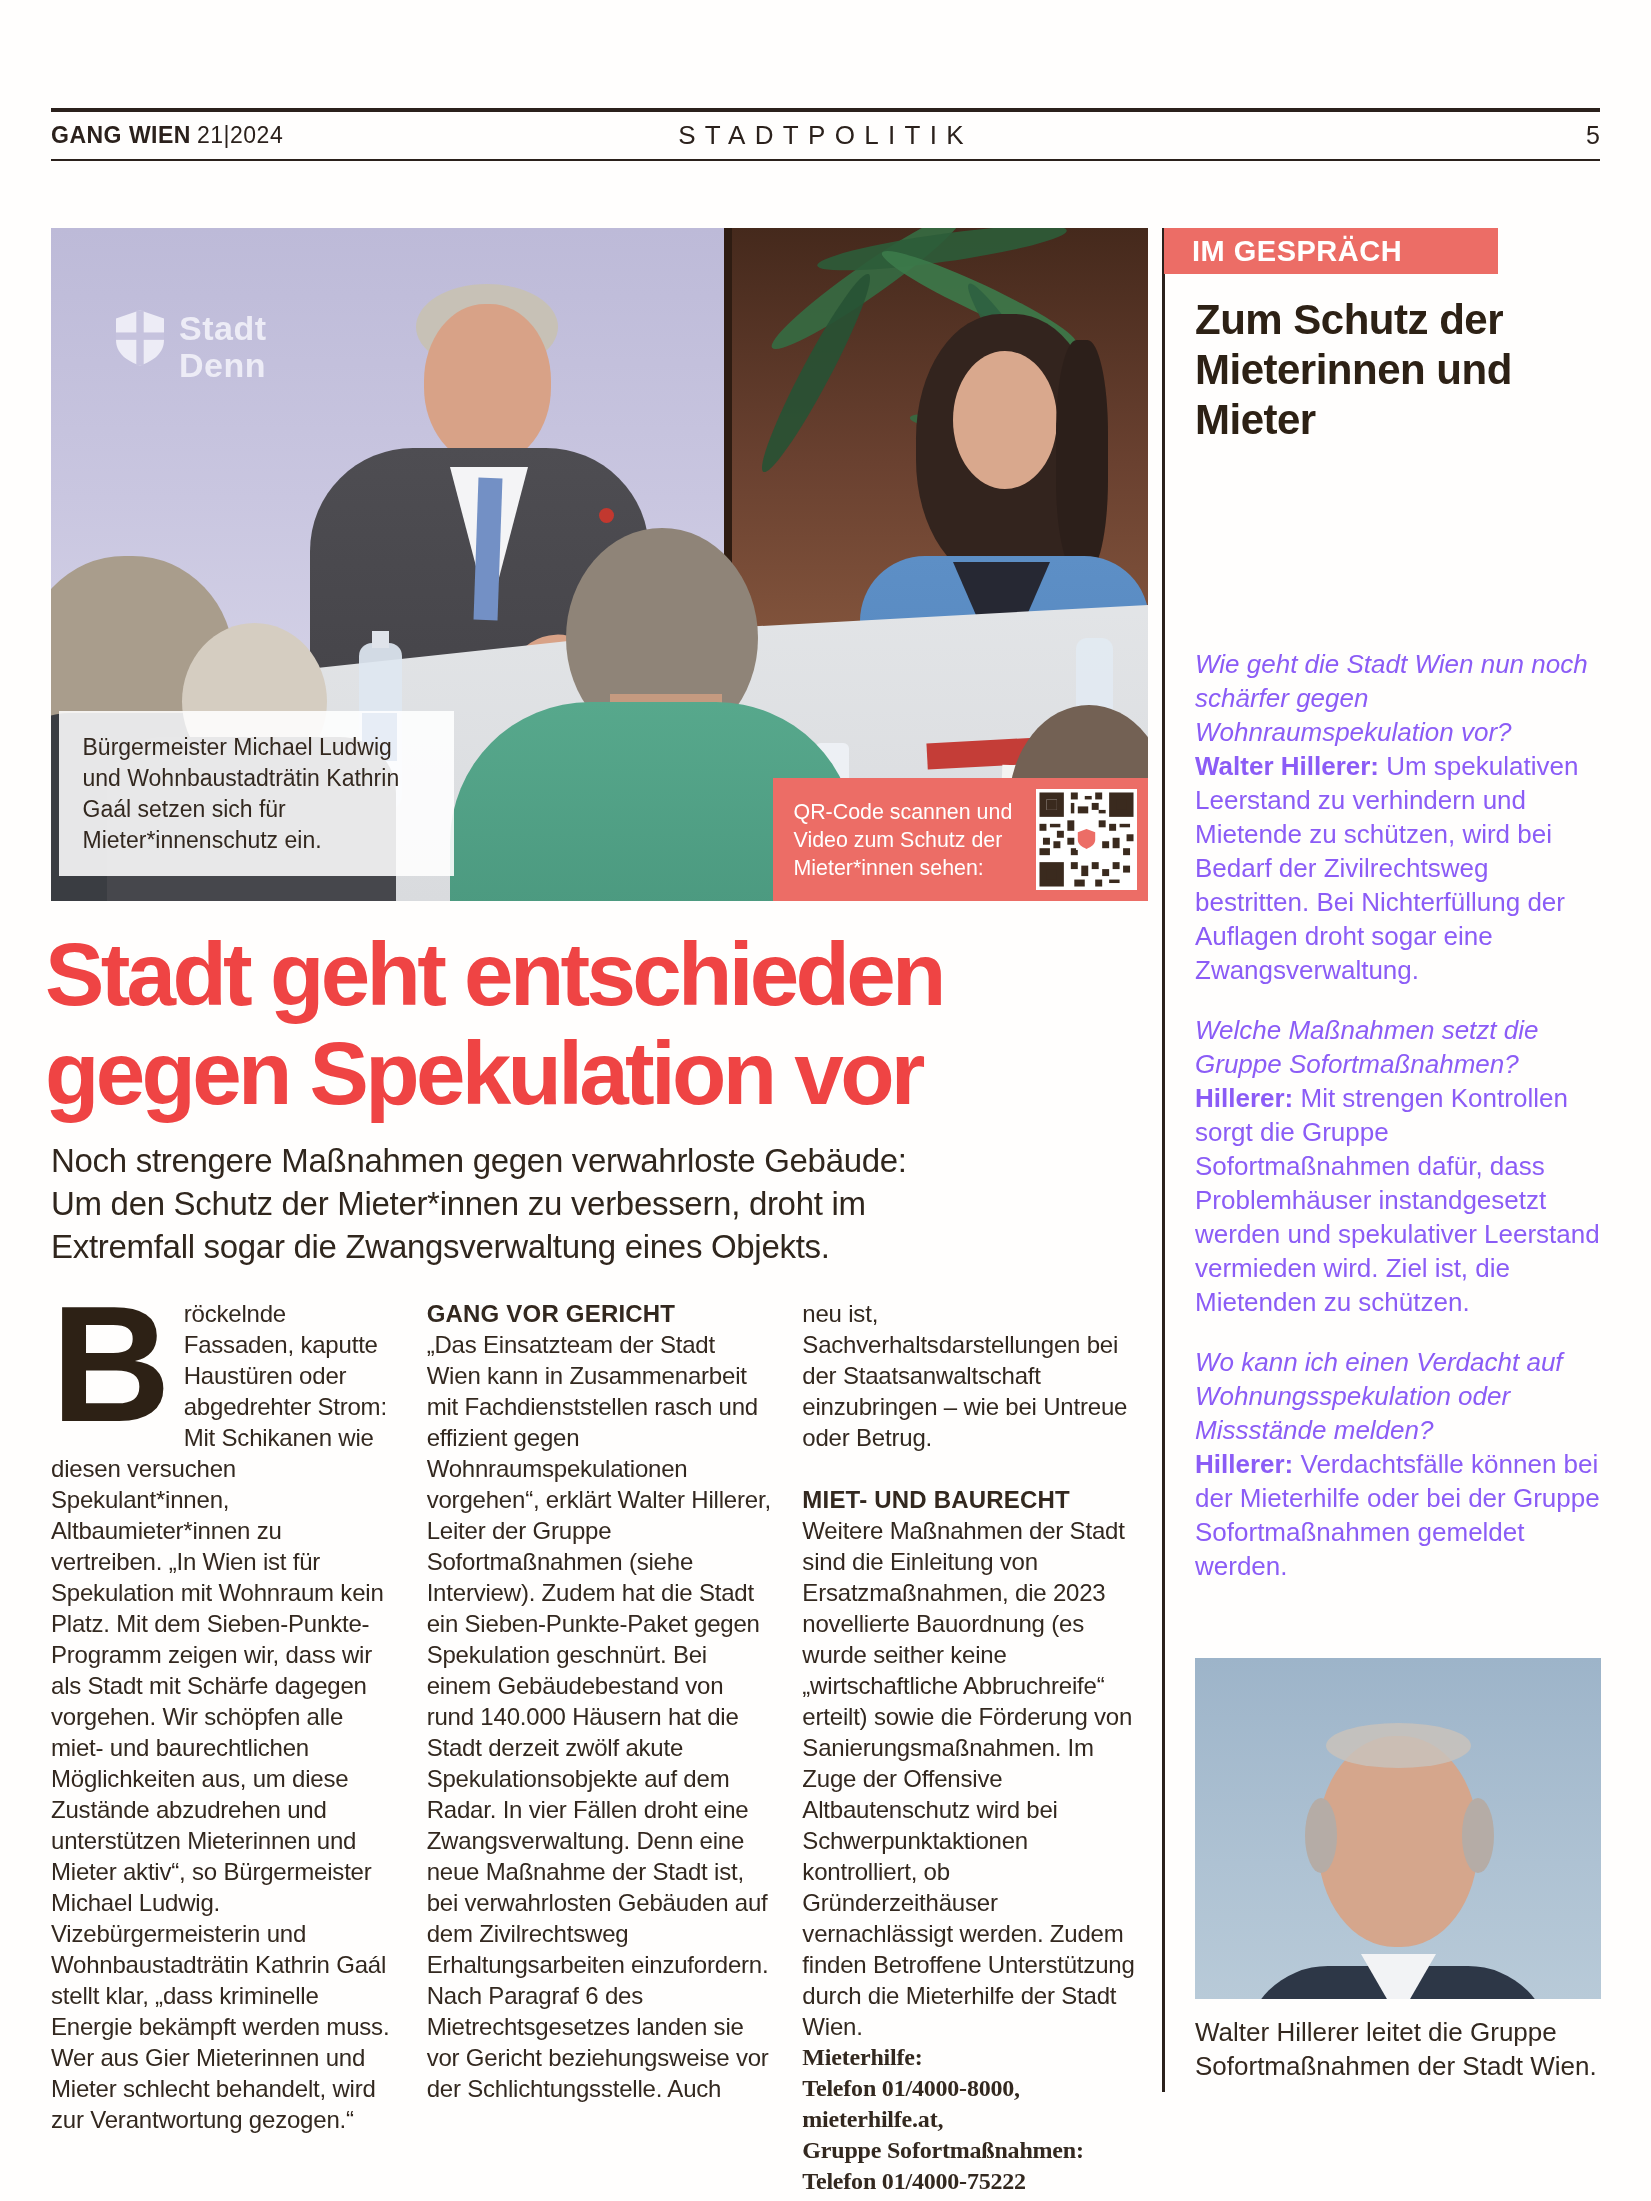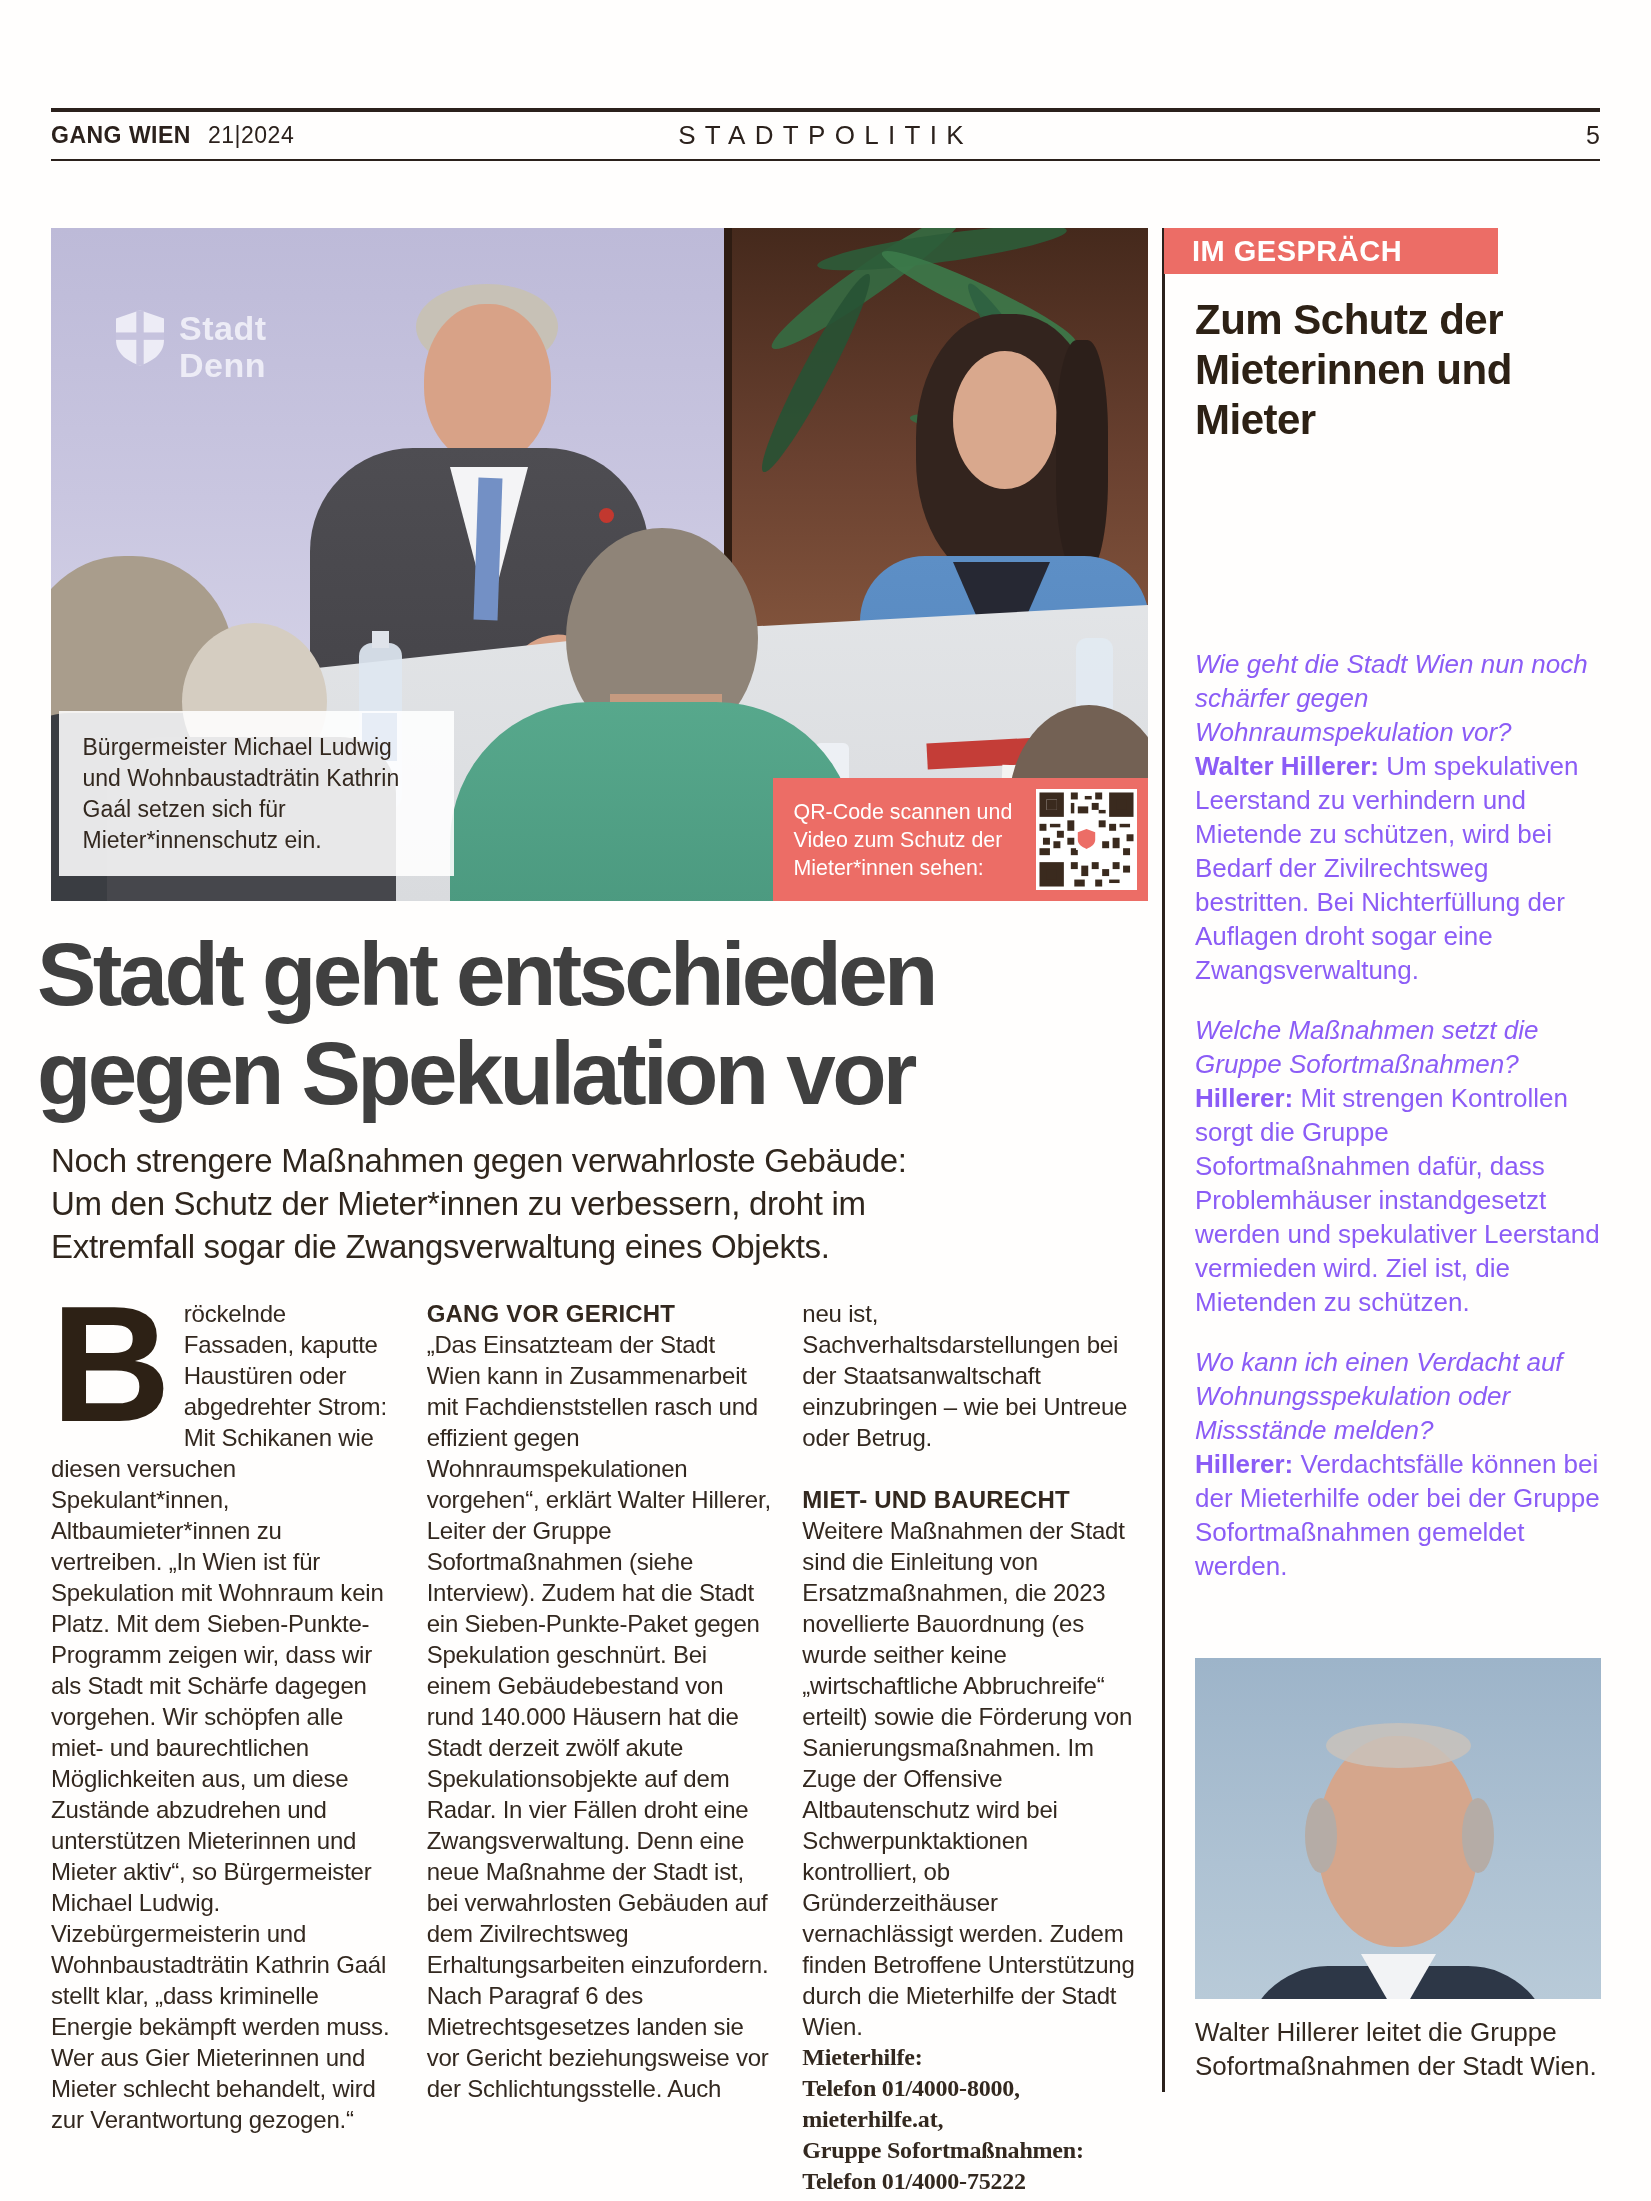--- a/index.html
+++ b/index.html
@@ -4,21 +4,21 @@
 <style>
   html,body{margin:0;padding:0;background:#e8e8e8;}
   .page{position:relative;width:1652px;height:2202px;background:#fffefd;
         font-family:"Liberation Sans",sans-serif;color:#32281f;overflow:hidden;}
 
   
   .pageheader{position:absolute;left:51px;top:108px;width:1549px;height:47px;
     border-top:4.7px solid #2b211c;border-bottom:2.8px solid #2b211c;
     display:flex;align-items:center;justify-content:space-between;}
   .brand{font-size:23px;font-weight:bold;letter-spacing:0.5px;color:#2b211c;}
-  .brand .issue{font-weight:normal;margin-left:17px;}
+  .brand .issue{font-weight:normal;margin-left:6px;}
   .section{position:absolute;left:50%;transform:translateX(-50%);
     font-size:26px;letter-spacing:9.3px;color:#2b211c;}
   .pagenum{font-size:25px;color:#2b211c;}
 
   
   .photo{position:absolute;left:51px;top:228px;width:1097px;height:673px;overflow:hidden;
     background:linear-gradient(180deg,#bdbad8 0%,#c9c6e0 40%,#d6d4e8 75%,#cfccdf 100%);}
   .panel-right{position:absolute;left:681px;top:0;width:417px;height:100%;
     background:linear-gradient(180deg,#45291c 0%,#6a4130 35%,#8a5a40 70%,#6e4530 100%);}
   .frame-edge{position:absolute;left:673px;top:0;width:9.3px;height:100%;background:#2e1c12;}
@@ -35,21 +35,21 @@
   .photo-caption{position:absolute;left:7.5px;top:483px;width:395px;z-index:30;
     background:rgba(255,255,255,.88);padding:20.5px 24px;box-sizing:border-box;
     font-size:23px;line-height:31px;color:#33281f;}
   .qr-box{position:absolute;left:722px;top:550px;width:375px;height:123px;z-index:30;
     background:#ec6d66;color:#fff;display:flex;align-items:center;box-sizing:border-box;
     padding:0 11.2px 0 20.5px;gap:17px;}
   .qr-box .qr-text{font-size:21.4px;line-height:28px;flex:1;}
   .qr-code{width:101px;height:101px;background:#fff;flex:0 0 auto;}
 
   
-  .headline{position:absolute;left:37px;top:925px;color:#404040;font-weight:bold;
+  .headline{position:absolute;left:45px;top:925px;color:#ef4444;font-weight:bold;
     font-size:89px;line-height:99px;letter-spacing:-3.7px;}
   .standfirst{position:absolute;left:51px;top:1139px;width:1091px;
     font-size:33px;line-height:43px;letter-spacing:-0.3px;color:#30261d;}
 
   
   .cols{position:absolute;left:51px;top:1298px;width:1097px;
     display:grid;grid-template-columns:1fr 1fr 1fr;column-gap:30px;
     font-size:24px;line-height:31px;letter-spacing:-0.2px;color:#33281f;text-align:left;}
   .dropcap{float:left;font-size:166px;line-height:123px;font-weight:bold;
     padding:3.7px 13px 0 0;color:#2d2115;}

